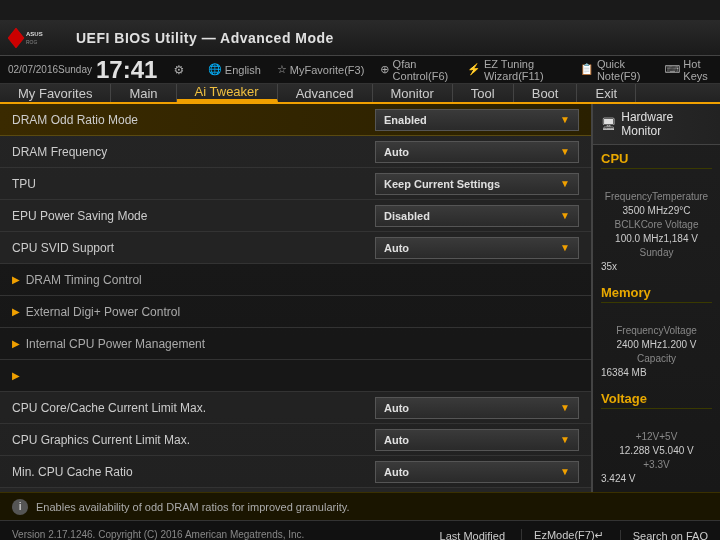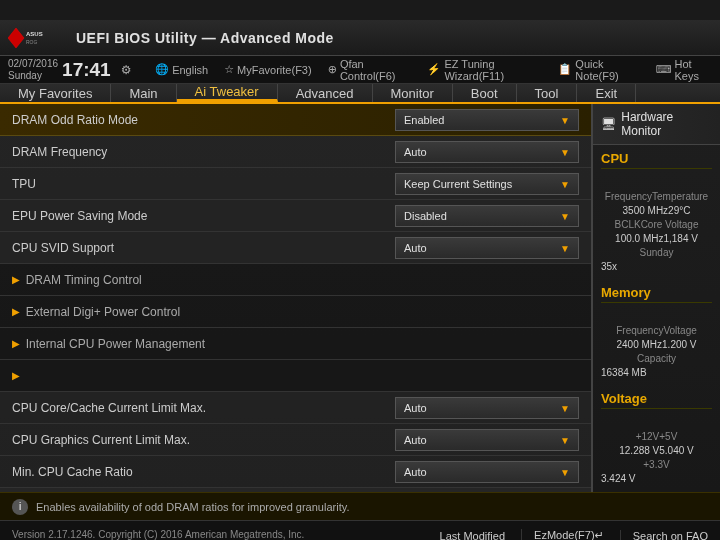--- a/index.html
+++ b/index.html
@@ -51,30 +51,30 @@
     .toolbar-item {
       color: #aaa;
       font-size: 11px;
       display: flex;
       align-items: center;
       gap: 3px;
       cursor: pointer;
     }
     .toolbar-time {
       color: #e0e0e0;
-      font-size: 19px;
+      font-size: 24px;
       font-weight: bold;
       line-height: 1;
-      margin-right: 6px;
+      margin-right: 12px;
     }
     .toolbar-date {
       color: #aaa;
       font-size: 10px;
       display: flex;
-      flex-direction: column;
+      flex-direction: row;
       line-height: 1.2;
     }
     .toolbar-gear { color: #aaa; font-size: 12px; }
 
     
     #nav-tabs {
       background: linear-gradient(180deg, #2c2c2c, #222);
       height: 20px;
       display: flex;
       align-items: stretch;
@@ -137,31 +137,32 @@
     .bios-row.section-header {
       background: rgba(20,20,20,0.8);
       cursor: pointer;
     }
     .section-arrow {
       color: #f0a000;
       margin-right: 6px;
       font-size: 10px;
     }
     .bios-dropdown {
-      width: 184px;
+      width: 204px;
       background: linear-gradient(180deg, #3a3a3a, #2a2a2a);
       border: 1px solid #555;
       color: #e0e0e0;
       font-size: 11px;
       padding: 4px 8px;
       display: flex;
-      align-items: flex-end;
+      align-items: flex-start;
       justify-content: space-between;
       cursor: pointer;
       height: 22px;
+      font-weight: bold;
     }
     .dropdown-arrow { color: #f0a000; font-size: 10px; }
 
     
     #right-panel {
       width: 128px;
       background: linear-gradient(180deg, #1e1e1e, #181818);
       border-left: 1px solid #444;
       padding: 0;
       overflow-y: auto;
@@ -297,22 +298,22 @@
     <span>Hot Keys</span>
   </div>
 </div>
 
 <div id="nav-tabs">
   <div class="nav-tab">My Favorites</div>
   <div class="nav-tab">Main</div>
   <div class="nav-tab active">Ai Tweaker</div>
   <div class="nav-tab">Advanced</div>
   <div class="nav-tab">Monitor</div>
+  <div class="nav-tab">Tool</div>
   <div class="nav-tab">Boot</div>
-  <div class="nav-tab">Tool</div>
   <div class="nav-tab">Exit</div>
 </div>
 
 <div id="main-layout">
 
   <div id="left-content">
 
     <div class="bios-row highlight">
       <span class="bios-row-label">DRAM Odd Ratio Mode</span>
       <div class="bios-dropdown">

